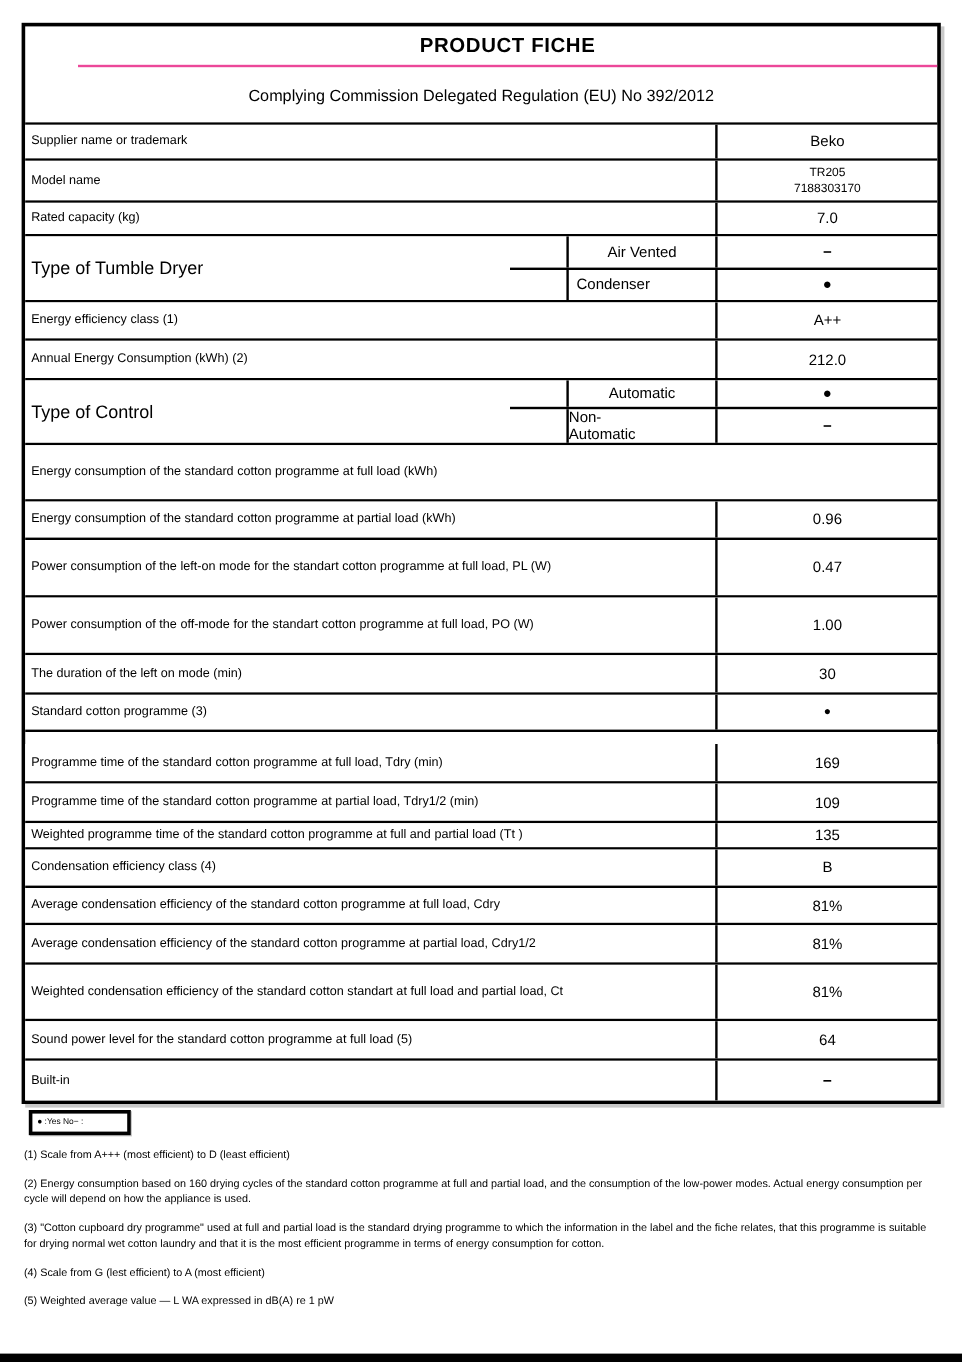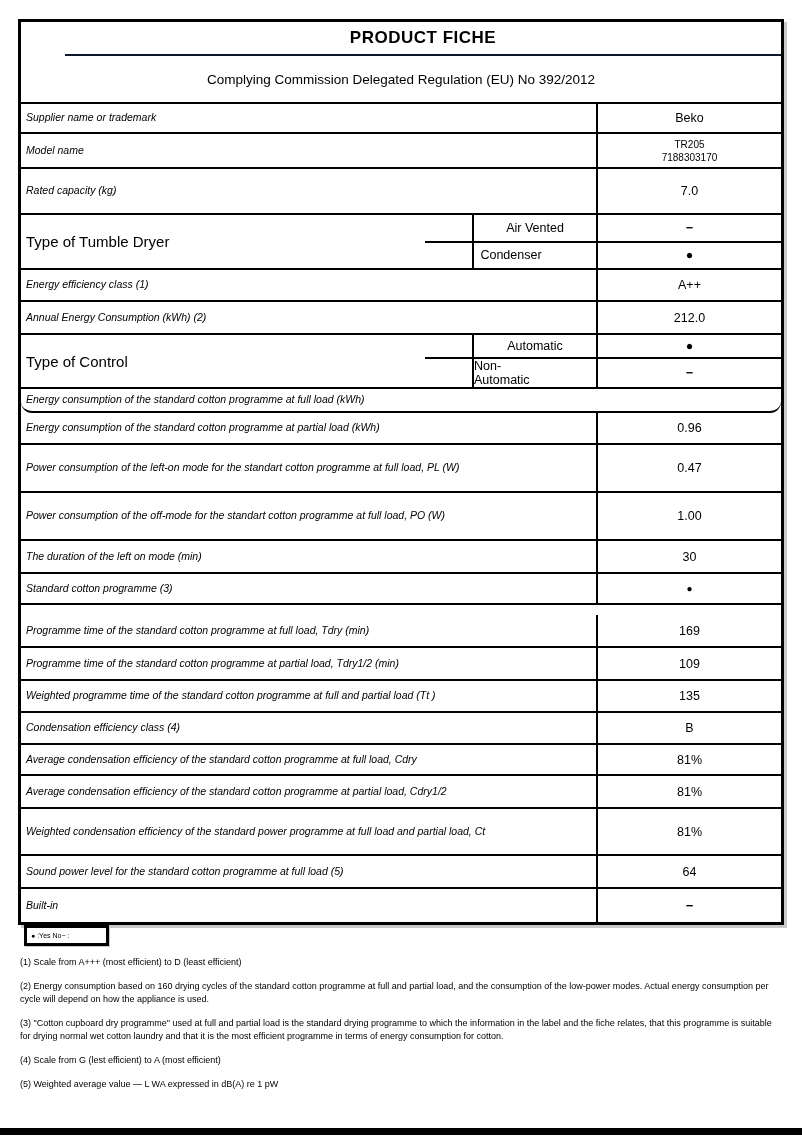--- a/index.html
+++ b/index.html
@@ -15,34 +15,34 @@
   
   .fiche {
     position: absolute; left: 18px; top: 19px; width: 766px;
     border: 3px solid #000;
     background: #fff;
     box-shadow: 3px 3px 0 #c9c9c9;
   }
   .hdr-title {
     height: 34px; display: flex; align-items: center; justify-content: center;
     font-weight: bold; font-size: 17px; letter-spacing: 0.5px;
-    border-bottom: 2px solid #0f172a;
+    border-bottom: 2px solid #ec4899;
     margin-left: 44px;
   }
   .hdr-sub {
     height: 48px; display: flex; align-items: center; justify-content: center;
     font-size: 13.5px;
     border-bottom: 2px solid #000;
   }
   .trow { display: flex; border-bottom: 2px solid #000; background: #fff; }
   .trow:last-child { border-bottom: none; }
   .lbl {
     flex: 1; display: flex; align-items: center;
     padding-left: 5px; padding-right: 0;
-    font-size: 10.5px; line-height: 1.25; font-style: italic;
+    font-size: 10.5px; line-height: 1.25;
   }
   .val {
     width: 185px; flex: 0 0 185px;
     border-left: 2px solid #000;
     display: flex; flex-direction: column; align-items: center; justify-content: center;
     font-size: 12.5px; text-align: center;
   }
   .val .line2 { font-size: 10px; line-height: 1.3; }
   .sym-yes { font-size: 10px; }
   .sym-no { font-weight: bold; font-size: 13px; }
@@ -103,21 +103,21 @@
         <div class="lbl">Supplier name or trademark</div>
         <div class="val">Beko</div>
       </div>
       <div class="trow" style="height: 35px;">
         <div class="lbl">Model name</div>
         <div class="val">
           <div class="line2">TR205</div>
           <div class="line2">7188303170</div>
         </div>
       </div>
-      <div class="trow" style="height: 46px;">
+      <div class="trow" style="height: 28px;">
         <div class="lbl">Rated capacity (kg)</div>
         <div class="val">7.0</div>
       </div>
       <div class="trow group" style="height: 55px;">
         <div class="glbl">Type of Tumble Dryer</div>
         <div class="gsub">
           <div class="srow">
             <div class="slbl">Air Vented</div>
             <div class="sval sym-no">−</div>
           </div>
@@ -141,21 +141,21 @@
           <div class="srow">
             <div class="slbl">Automatic</div>
             <div class="sval sym-yes">●</div>
           </div>
           <div class="srow">
             <div class="slbl">Non-Automatic</div>
             <div class="sval sym-no">−</div>
           </div>
         </div>
       </div>
-      <div class="trow" style="height: 24px; border-radius: 11px;">
+      <div class="trow" style="height: 47px;">
         <div class="lbl">Energy consumption of the standard cotton programme at full load (kWh)</div>
       </div>
       <div class="trow" style="height: 32px;">
         <div class="lbl">Energy consumption of the standard cotton programme at partial load (kWh)</div>
         <div class="val">0.96</div>
       </div>
       <div class="trow" style="height: 48px;">
         <div class="lbl">Power consumption of the left-on mode for the standart cotton programme at full load, PL (W)</div>
         <div class="val">0.47</div>
       </div>
@@ -172,38 +172,38 @@
         <div class="val sym-yes">●</div>
       </div>
       <div class="trow" style="height: 33px; margin-top: 10px;">
         <div class="lbl">Programme time of the standard cotton programme at full load, Tdry (min)</div>
         <div class="val">169</div>
       </div>
       <div class="trow" style="height: 33px;">
         <div class="lbl">Programme time of the standard cotton programme at partial load, Tdry1/2 (min)</div>
         <div class="val">109</div>
       </div>
-      <div class="trow" style="height: 32px;">
+      <div class="trow" style="height: 22px;">
         <div class="lbl">Weighted programme time of the standard cotton programme at full and partial load (Tt )</div>
         <div class="val">135</div>
       </div>
       <div class="trow" style="height: 32px;">
         <div class="lbl">Condensation efficiency class (4)</div>
         <div class="val">B</div>
       </div>
       <div class="trow" style="height: 31px;">
         <div class="lbl">Average condensation efficiency of the standard cotton programme at full load, Cdry</div>
         <div class="val">81%</div>
       </div>
       <div class="trow" style="height: 33px;">
         <div class="lbl">Average condensation efficiency of the standard cotton programme at partial load, Cdry1/2</div>
         <div class="val">81%</div>
       </div>
       <div class="trow" style="height: 47px;">
-        <div class="lbl">Weighted condensation efficiency of the standard power programme at full load and partial load, Ct</div>
+        <div class="lbl">Weighted condensation efficiency of the standard cotton standart at full load and partial load, Ct</div>
         <div class="val">81%</div>
       </div>
       <div class="trow" style="height: 33px;">
         <div class="lbl">Sound power level for the standard cotton programme at full load (5)</div>
         <div class="val">64</div>
       </div>
       <div class="trow" style="height: 33px;">
         <div class="lbl">Built-in</div>
         <div class="val sym-no">−</div>
       </div>

